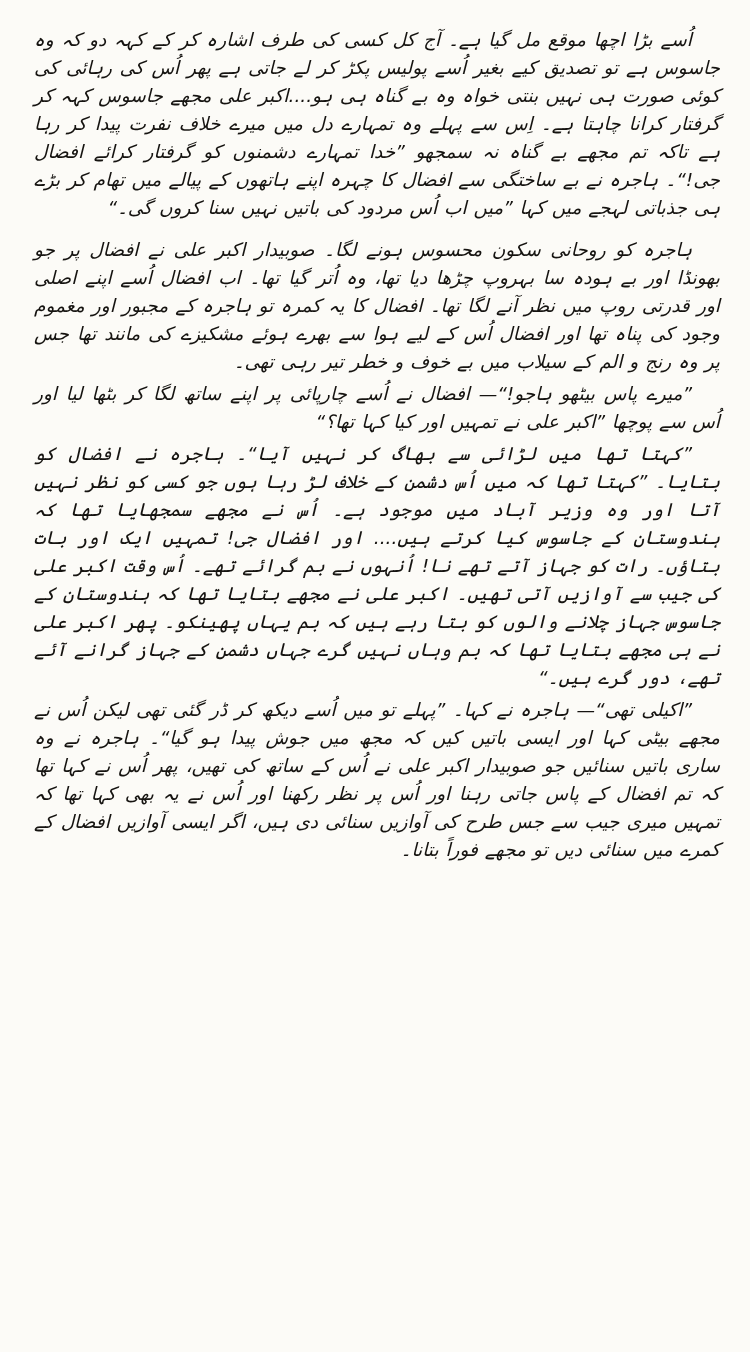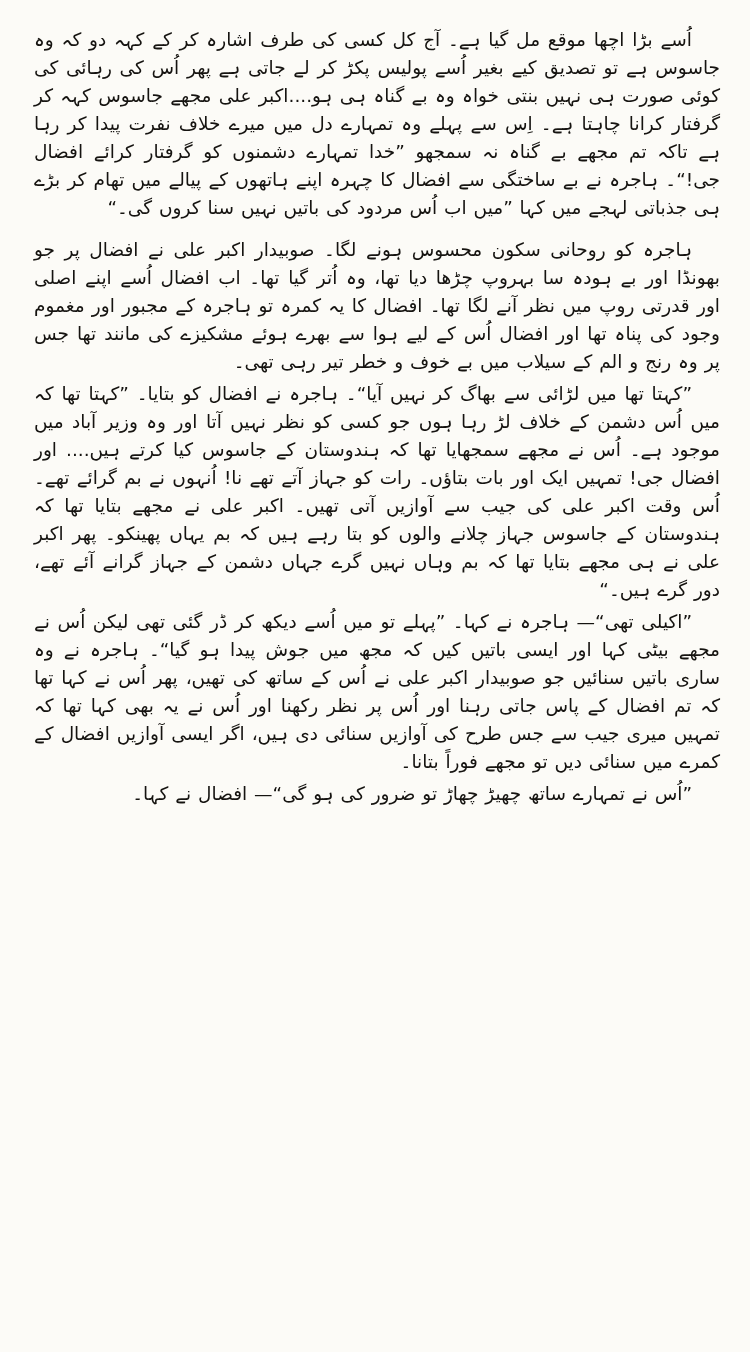--- a/index.html
+++ b/index.html
@@ -25,32 +25,33 @@
     text-align: justify;
     text-align-last: right;
     font-size: 18.5px;
     line-height: 28px;
     letter-spacing: 0;
   }
   .text-block p {
     margin: 0 0 7px 0;
     text-indent: 28px;
     word-spacing: 1px;
+    font-style: italic;
   }
   .text-block p.para-lead {
     margin-bottom: 14px;
   }
   .text-block p.para-short {
     margin-bottom: 4px;
   }
 </style>
 </head>
 <body>
 
 <div class="scan-page">
   <div class="text-block">
     <p class="para-lead">اُسے بڑا اچھا موقع مل گیا ہے۔ آج کل کسی کی طرف اشارہ کر کے کہہ دو کہ وہ جاسوس ہے تو تصدیق کیے بغیر اُسے پولیس پکڑ کر لے جاتی ہے پھر اُس کی رہائی کی کوئی صورت ہی نہیں بنتی خواہ وہ بے گناہ ہی ہو....اکبر علی مجھے جاسوس کہہ کر گرفتار کرانا چاہتا ہے۔ اِس سے پہلے وہ تمہارے دل میں میرے خلاف نفرت پیدا کر رہا ہے تاکہ تم مجھے بے گناہ نہ سمجھو ”خدا تمہارے دشمنوں کو گرفتار کرائے افضال جی!“۔ ہاجرہ نے بے ساختگی سے افضال کا چہرہ اپنے ہاتھوں کے پیالے میں تھام کر بڑے ہی جذباتی لہجے میں کہا ”میں اب اُس مردود کی باتیں نہیں سنا کروں گی۔“</p>
     <p class="para-short">ہاجرہ کو روحانی سکون محسوس ہونے لگا۔ صوبیدار اکبر علی نے افضال پر جو بھونڈا اور بے ہودہ سا بہروپ چڑھا دیا تھا، وہ اُتر گیا تھا۔ اب افضال اُسے اپنے اصلی اور قدرتی روپ میں نظر آنے لگا تھا۔ افضال کا یہ کمرہ تو ہاجرہ کے مجبور اور مغموم وجود کی پناہ تھا اور افضال اُس کے لیے ہوا سے بھرے ہوئے مشکیزے کی مانند تھا جس پر وہ رنج و الم کے سیلاب میں بے خوف و خطر تیر رہی تھی۔</p>
+    <p class="para-short">”میرے پاس بیٹھو ہاجو!“— افضال نے اُسے چارپائی پر اپنے ساتھ لگا کر بٹھا لیا اور اُس سے پوچھا ”اکبر علی نے تمہیں اور کیا کہا تھا؟“</p>
     <p class="para-short">”کہتا تھا میں لڑائی سے بھاگ کر نہیں آیا“۔ ہاجرہ نے افضال کو بتایا۔ ”کہتا تھا کہ میں اُس دشمن کے خلاف لڑ رہا ہوں جو کسی کو نظر نہیں آتا اور وہ وزیر آباد میں موجود ہے۔ اُس نے مجھے سمجھایا تھا کہ ہندوستان کے جاسوس کیا کرتے ہیں.... اور افضال جی! تمہیں ایک اور بات بتاؤں۔ رات کو جہاز آتے تھے نا! اُنہوں نے بم گرائے تھے۔ اُس وقت اکبر علی کی جیب سے آوازیں آتی تھیں۔ اکبر علی نے مجھے بتایا تھا کہ ہندوستان کے جاسوس جہاز چلانے والوں کو بتا رہے ہیں کہ بم یہاں پھینکو۔ پھر اکبر علی نے ہی مجھے بتایا تھا کہ بم وہاں نہیں گرے جہاں دشمن کے جہاز گرانے آئے تھے، دور گرے ہیں۔“</p>
     <p class="para-short">”اکیلی تھی“— ہاجرہ نے کہا۔ ”پہلے تو میں اُسے دیکھ کر ڈر گئی تھی لیکن اُس نے مجھے بیٹی کہا اور ایسی باتیں کیں کہ مجھ میں جوش پیدا ہو گیا“۔ ہاجرہ نے وہ ساری باتیں سنائیں جو صوبیدار اکبر علی نے اُس کے ساتھ کی تھیں، پھر اُس نے کہا تھا کہ تم افضال کے پاس جاتی رہنا اور اُس پر نظر رکھنا اور اُس نے یہ بھی کہا تھا کہ تمہیں میری جیب سے جس طرح کی آوازیں سنائی دی ہیں، اگر ایسی آوازیں افضال کے کمرے میں سنائی دیں تو مجھے فوراً بتانا۔</p>
-    <p class="para-short">”اُس نے تمہارے ساتھ چھیڑ چھاڑ تو ضرور کی ہو گی“— افضال نے کہا۔</p>
   </div>
 </div>
 
 </body></html>

